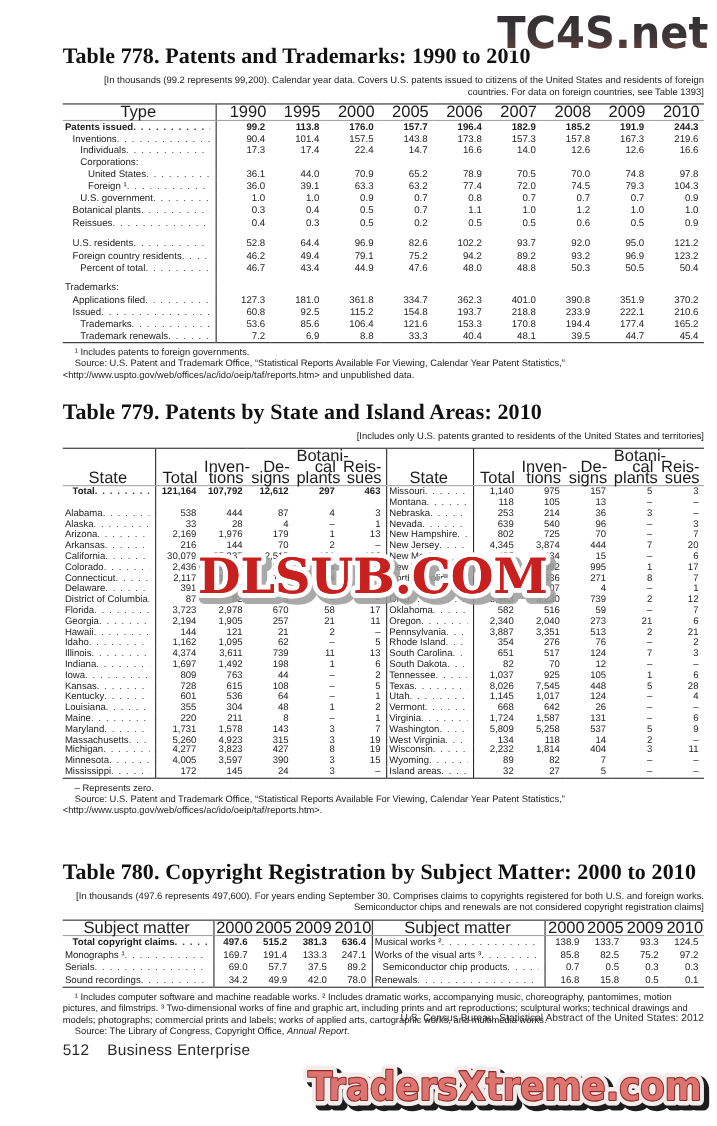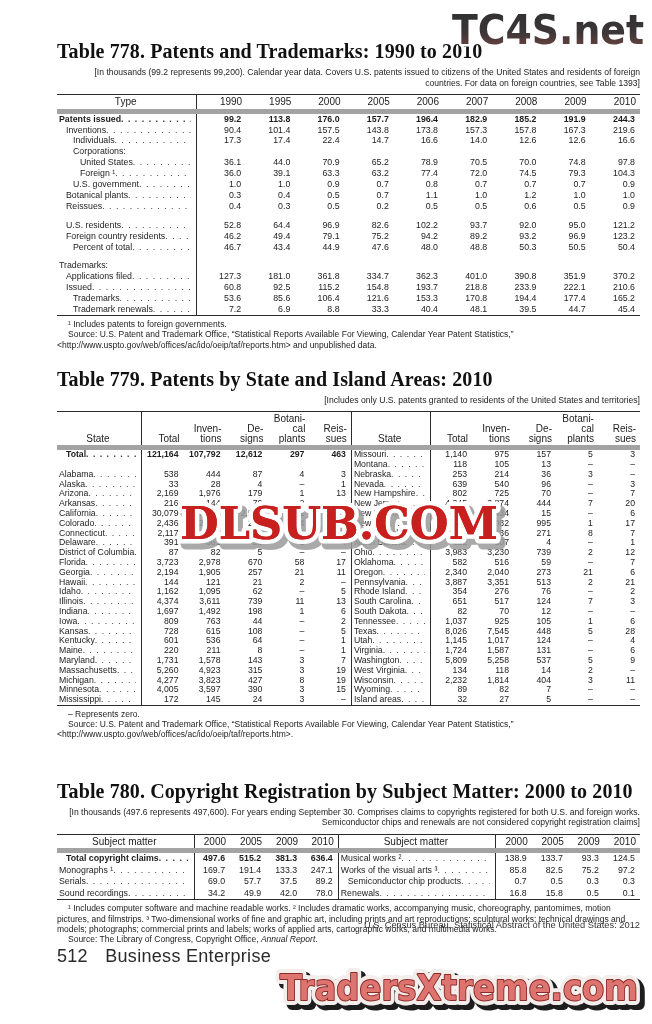--- a/index.html
+++ b/index.html
@@ -8,22 +8,22 @@
   .page{position:absolute;left:57px;top:40px;width:583px;}
 
   
   .tbl-title{font-family:"Liberation Serif", serif;font-weight:bold;font-size:20px;
              letter-spacing:.1px;margin:0 0 4px 0;color:#111;}
   .tbl-sub{font-size:8.6px;line-height:10.5px;margin:0 0 6px 0;color:#222;text-align:right;}
 
   
   table.data{border-collapse:collapse;width:100%;table-layout:fixed;
              border-top:1px solid #2b2b2b;border-bottom:1px solid #2b2b2b;}
-  table.data th{font-weight:normal;font-size:10px;vertical-align:bottom;
-                padding:2px 4px 2px 2px;border-bottom:5px solid #a3a3a3;
+  table.data th{font-weight:normal;font-size:15px;vertical-align:bottom;
+                padding:2px 4px 2px 2px;border-bottom:1px solid #a3a3a3;
                 white-space:pre-line;line-height:9.6px;}
   table.data th.c{text-align:center;}
   table.data th.r{text-align:right;}
   table.data td{font-size:8.8px;line-height:10.6px;padding:0 5px 0 0;
                 overflow:hidden;white-space:nowrap;}
   table.data td.num{text-align:right;}
   table.data td.lbl{padding-left:2px;}
   table.data .b{font-weight:bold;}
   td.lbl .wrap{display:flex;}
   td.lbl .txt{white-space:nowrap;}
@@ -37,21 +37,21 @@
   #t778 td{line-height:10.9px;}
   #t779 td{font-size:8.7px;line-height:9.8px;}
   #t780 td{line-height:11.5px;}
 
   
   .fn{font-size:8.5px;line-height:10.3px;margin:3px 0 0 0;color:#222;}
   .fn p{margin:0;text-indent:11px;}
   .gap18{height:18px;} .gap40{height:40px;}
 
   
-  .footer-left{position:absolute;left:57px;top:946px;font-size:18px;color:#2a2a2a;
+  .footer-left{position:absolute;left:57px;top:946px;font-size:14px;color:#2a2a2a;
                letter-spacing:.3px;}
   .footer-left .pg{margin-right:12px;}
   .footer-src{position:absolute;right:12px;top:920px;font-size:9.3px;color:#333;}
 
   
   .wm{position:absolute;pointer-events:none;}
   #wm-top{left:446px;top:2px;}
   #wm-mid{left:168px;top:488px;}
   #wm-bot{left:270px;top:960px;}
 </style>
@@ -929,20 +929,44 @@
           </td>
           <td class="num">1,145</td>
           <td class="num">1,017</td>
           <td class="num">124</td>
           <td class="num">–</td>
           <td class="num">4</td>
         </tr>
         <tr>
           <td class="lbl vr i0">
             <div class="wrap">
+              <span class="txt">Louisiana</span>
+              <span class="dots"></span>
+            </div>
+          </td>
+          <td class="num">355</td>
+          <td class="num">304</td>
+          <td class="num">48</td>
+          <td class="num">1</td>
+          <td class="num">2</td>
+          <td class="lbl vl vr i0">
+            <div class="wrap">
+              <span class="txt">Vermont</span>
+              <span class="dots"></span>
+            </div>
+          </td>
+          <td class="num">668</td>
+          <td class="num">642</td>
+          <td class="num">26</td>
+          <td class="num">–</td>
+          <td class="num">–</td>
+        </tr>
+        <tr>
+          <td class="lbl vr i0">
+            <div class="wrap">
               <span class="txt">Maine</span>
               <span class="dots"></span>
             </div>
           </td>
           <td class="num">220</td>
           <td class="num">211</td>
           <td class="num">8</td>
           <td class="num">–</td>
           <td class="num">1</td>
           <td class="lbl vl vr i0">

